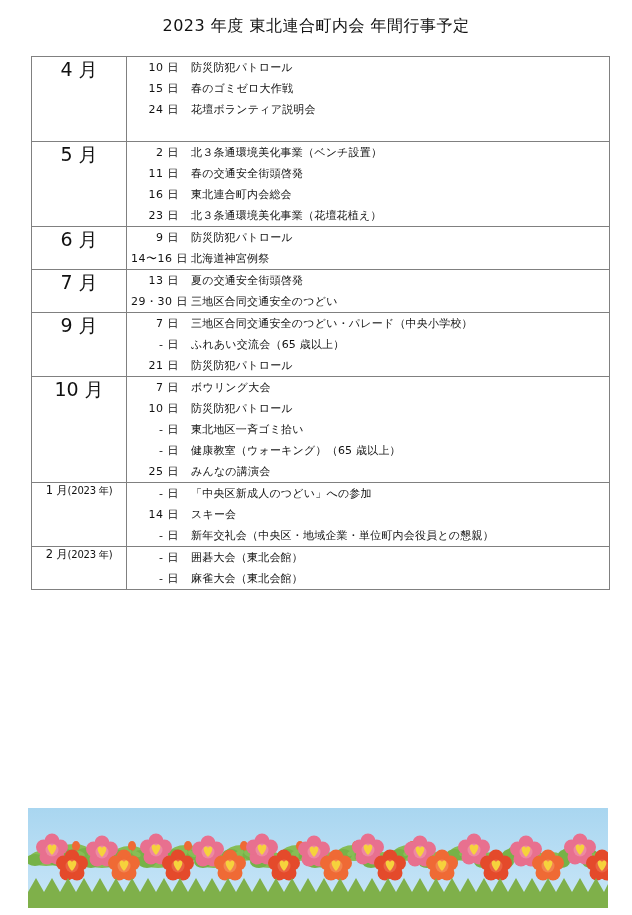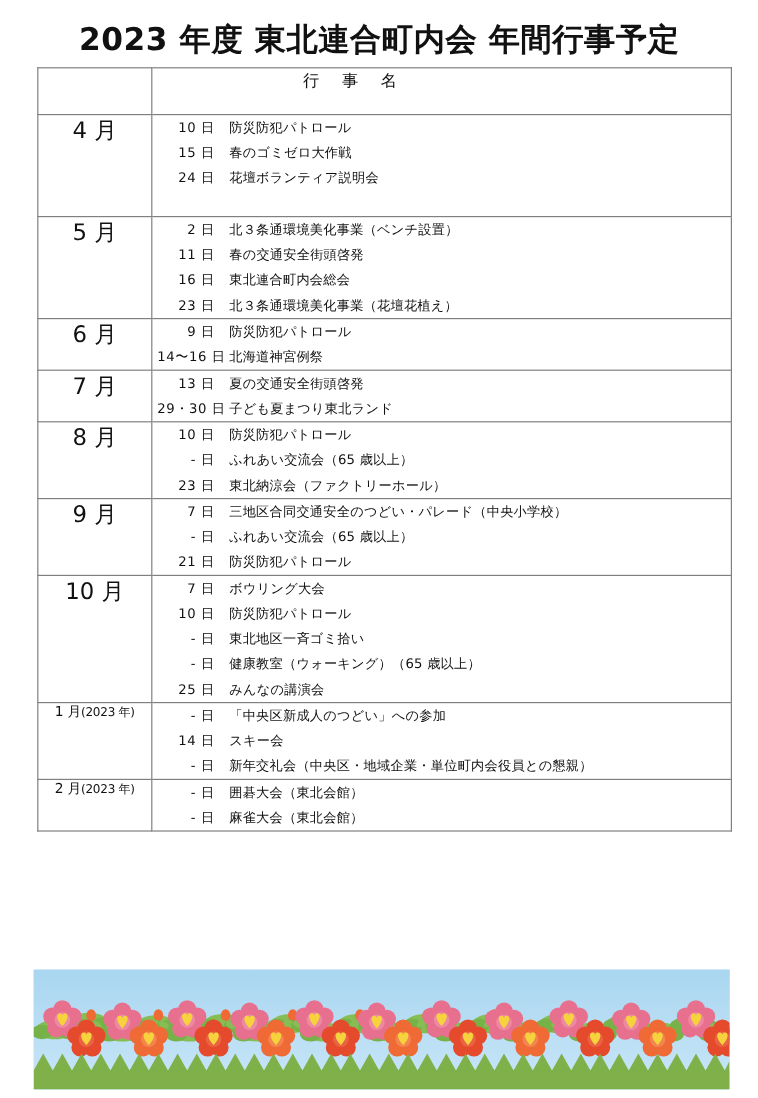--- a/index.html
+++ b/index.html
@@ -23,22 +23,22 @@
     height: 915px;
   }
 
   
   .doc-title {
     position: absolute;
     left: 0;
     top: 16px;
     width: 632px;
     text-align: center;
-    font-size: 26px;
-    font-weight: bold;
+    font-size: 16px;
+    font-weight: normal;
     letter-spacing: 0.5px;
     color: #111111;
     white-space: nowrap;
   }
 
   
   .schedule-table {
     position: absolute;
     left: 31px;
     top: 56px;
@@ -145,26 +145,20 @@
 <div class="page">
 
   <div class="doc-title">2023 年度  東北連合町内会  年間行事予定</div>
 
   <table class="schedule-table">
     <colgroup>
       <col class="col-month">
       <col class="col-events">
     </colgroup>
     <tbody>
-      <tr class="header-row">
-        <td class="header-blank"></td>
-        <td class="header-title-cell">
-          <span class="header-title">行　事　名</span>
-        </td>
-      </tr>
     <tr>
           <td class="month-cell"><span>4 月</span></td>
           <td class="events-cell">
             <div class="event-line">
               <span class="event-date">10 日</span>
               <span class="event-name">防災防犯パトロール</span>
             </div>
             <div class="event-line">
               <span class="event-date">15 日</span>
               <span class="event-name">春のゴミゼロ大作戦</span>
@@ -212,38 +206,21 @@
         </tr>
         <tr>
           <td class="month-cell"><span>7 月</span></td>
           <td class="events-cell">
             <div class="event-line">
               <span class="event-date">13 日</span>
               <span class="event-name">夏の交通安全街頭啓発</span>
             </div>
             <div class="event-line">
               <span class="event-date">29・30 日</span>
-              <span class="event-name">子ども夏まつり東北ランド</span>
-            </div>
-          </td>
-        </tr>
-        <tr>
-          <td class="month-cell"><span>8 月</span></td>
-          <td class="events-cell">
-            <div class="event-line">
-              <span class="event-date">10 日</span>
-              <span class="event-name">防災防犯パトロール</span>
-            </div>
-            <div class="event-line">
-              <span class="event-date">‐ 日</span>
-              <span class="event-name">ふれあい交流会（65 歳以上）</span>
-            </div>
-            <div class="event-line">
-              <span class="event-date">23 日</span>
-              <span class="event-name">東北納涼会（ファクトリーホール）</span>
+              <span class="event-name">三地区合同交通安全のつどい</span>
             </div>
           </td>
         </tr>
         <tr>
           <td class="month-cell"><span>9 月</span></td>
           <td class="events-cell">
             <div class="event-line">
               <span class="event-date">7 日</span>
               <span class="event-name">三地区合同交通安全のつどい・パレード（中央小学校）</span>
             </div>

